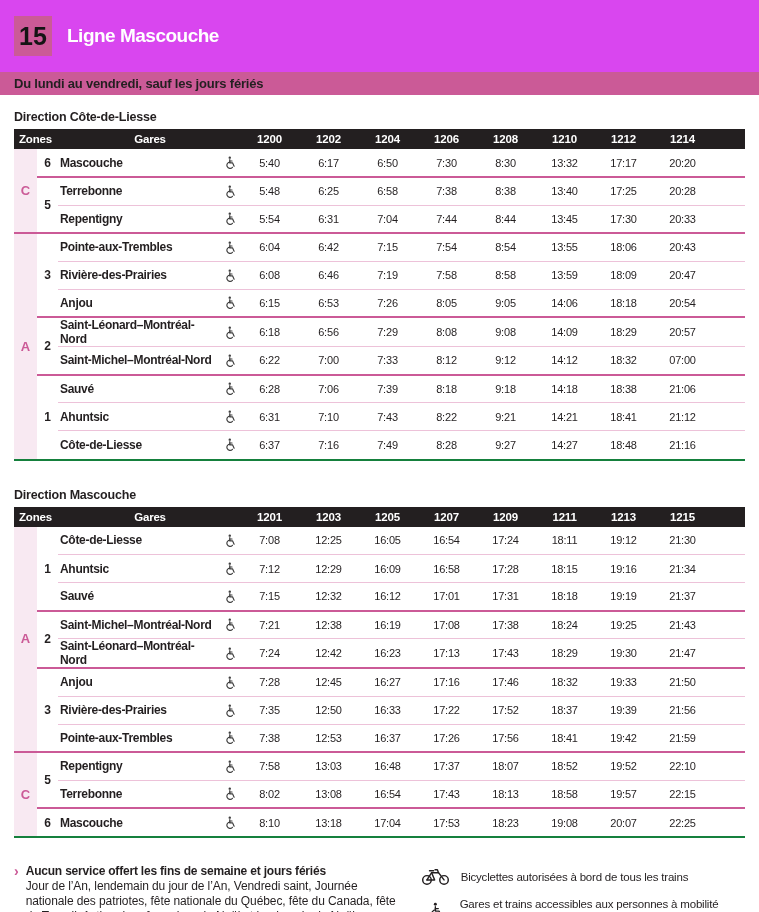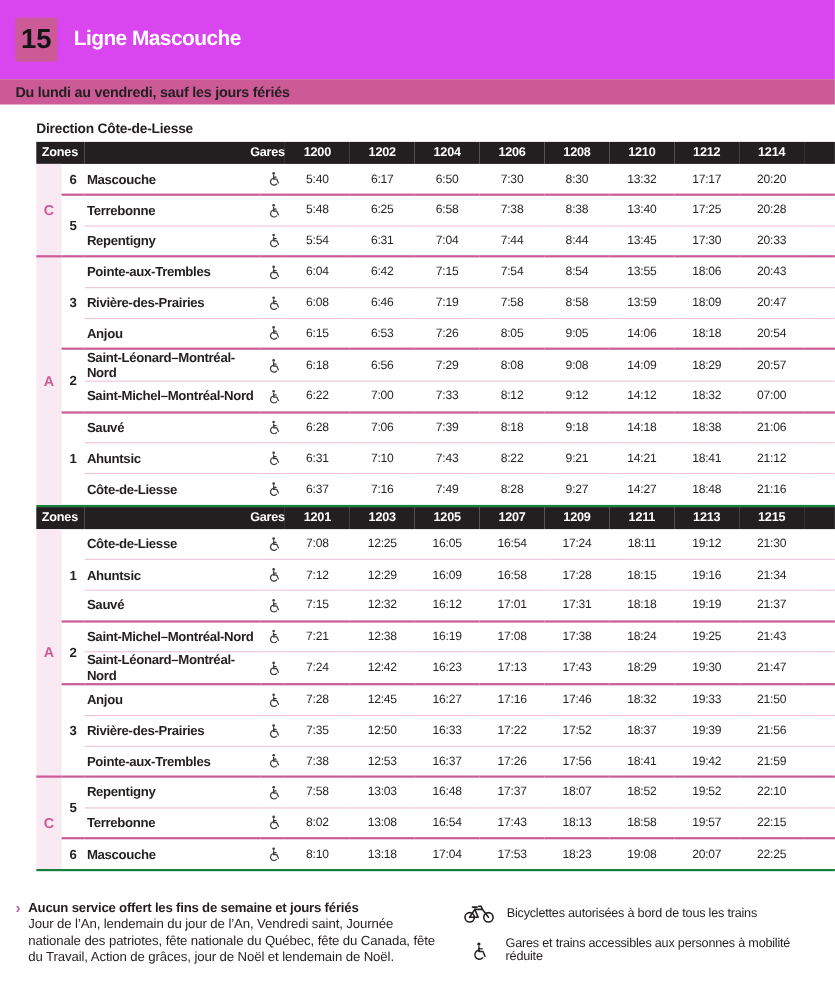--- a/index.html
+++ b/index.html
@@ -9,30 +9,30 @@
     font-family:"Liberation Sans", sans-serif; overflow:hidden;
   }
   
   .topbar { height:72px; background:#d946ef; display:flex; align-items:center; padding:0 14px; gap:15px; }
   .line-badge { width:38px; height:40px; background:#cb5a97; color:#141414; font-size:25px; font-weight:bold;
     display:flex; align-items:center; justify-content:center; }
   .topbar h1 { color:#ffffff; font-size:19px; font-weight:bold; letter-spacing:-0.5px; }
   .subbar { height:23px; background:#cb5a97; display:flex; align-items:center; padding:0 14px;
     font-weight:bold; font-size:13px; color:#231f20; letter-spacing:-0.2px; }
   
-  main { padding:0 14px;margin-left:19px; }
+  main { padding:0 14px; }
   .direction { font-size:12.5px; font-weight:bold; margin:15px 0 5px; letter-spacing:-0.2px; }
   section + section .direction { margin-top:27px; }
   .twrap { width:731px; border-bottom:2px solid #15803d; }
   table { border-collapse:collapse; table-layout:fixed; width:731px; }
   col.c-letter{width:23px} col.c-num{width:21px} col.c-station{width:160px}
   col.c-icon{width:22px} col.c-time{width:59px} col.c-end{width:33px}
   thead th { background:#231f20; color:#ffffff; font-size:11.5px; font-weight:bold; height:20px; letter-spacing:-0.2px; }
   th.zones { text-align:left; padding-left:5px; }
-  th.gares { text-align:right; padding-left:2px; }
+  th.gares { text-align:center; padding-left:2px; }
   th.train { text-align:center; }
   tbody td { height:28px; vertical-align:middle; }
   td.zletter { background:#f8e9f2; color:#cb5a97; font-weight:bold; font-size:13px; text-align:center; }
   td.znum { font-weight:bold; font-size:12px; text-align:center; }
   td.station { font-weight:bold; font-size:12px; padding-left:2px; letter-spacing:-0.3px; }
   td.icon { text-align:center; color:#3c3c3c; }
   td.icon svg { width:11px; height:13px; display:block; margin:0 auto; }
   td.time { text-align:center; font-size:11px; letter-spacing:-0.2px; }
   .bt { border-top:1px solid #edc2d9; }
   .bs { border-top:2px solid #cb5a97; }
@@ -326,20 +326,21 @@
               <td class="time bt">18:48</td>
               <td class="time bt">21:16</td>
               <td class="endfill bt"></td>
             </tr>
           </tbody>
       </table>
     </div>
   </section>
 
   <section>
+    <h2 class="direction">Direction Mascouche</h2>
     <div class="twrap">
       <table>
         <colgroup>
           <col class="c-letter">
             <col class="c-num">
             <col class="c-station">
             <col class="c-icon">
           <col class="c-time">
             <col class="c-time">
             <col class="c-time">

